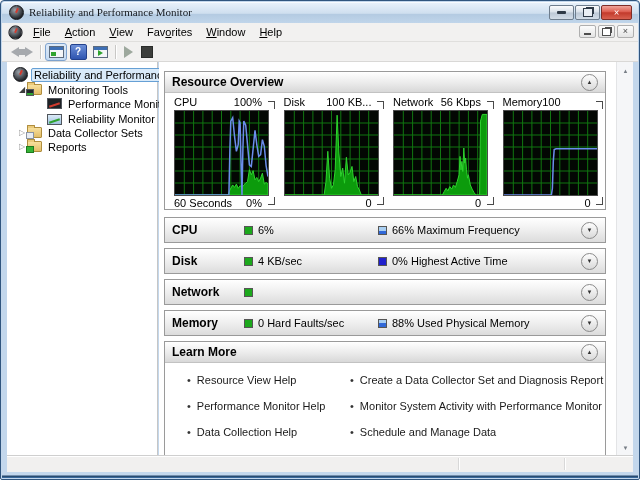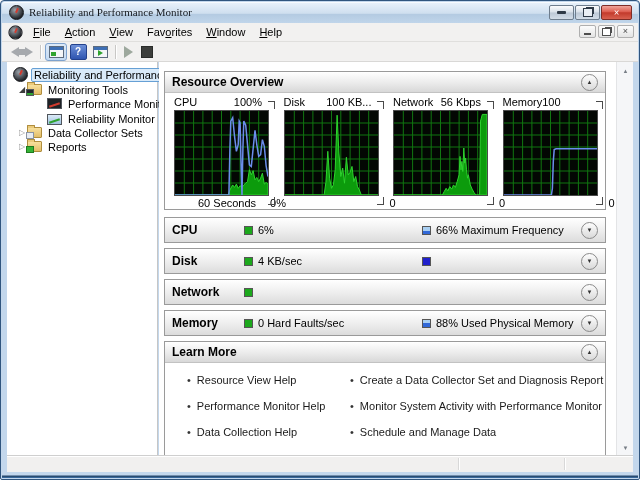--- a/index.html
+++ b/index.html
@@ -71,35 +71,35 @@
   
   .sec{position:absolute;left:5px;right:10px;border:1px solid #9A9A9A;background:#fff;box-sizing:border-box;}
   .sec-header{height:20px;background:linear-gradient(#FFFFFF,#EBEBEB 55%,#D8D8D8);border-bottom:1px solid #C2C2C2;display:flex;align-items:center;padding:0 7px;}
   .sec-title{font-weight:bold;font-size:12px;}
   .chev{margin-left:auto;width:15px;height:15px;border:1px solid #8A8A8A;border-radius:50%;background:linear-gradient(#FDFDFD,#D9D9D9);display:flex;align-items:center;justify-content:center;font-size:6px;color:#333;}
   #sec-overview{top:9px;height:139px;}
   .graphs{position:absolute;left:2px;right:0;top:24px;bottom:0;display:flex;}
   .graph{width:111px;position:relative;}
   .g-top{position:absolute;top:0;left:7px;width:88px;display:flex;justify-content:space-between;font-size:11px;}
   .g-box{position:absolute;top:14px;left:7px;width:93px;height:84px;border:1px solid #4A4A4A;background:#030703;box-sizing:content-box;}
-  .g-bot{position:absolute;top:101px;left:7px;width:88px;display:flex;justify-content:space-between;font-size:11px;margin-left:24px;}
+  .g-bot{position:absolute;top:101px;left:7px;width:88px;display:flex;justify-content:space-between;font-size:11px;}
   .brk-top{position:absolute;top:5px;right:2px;width:6px;height:7px;border-top:1px solid #4A4A4A;border-right:1px solid #4A4A4A;}
   .brk-bot{position:absolute;top:101px;right:2px;width:6px;height:7px;border-bottom:1px solid #4A4A4A;border-right:1px solid #4A4A4A;}
   .metric{height:26px;display:flex;align-items:center;padding:0 7px;background:linear-gradient(#FFFFFF,#EDEDED 55%,#DCDCDC);}
   #sec-cpu{top:155px;}
   #sec-disk{top:186px;}
   #sec-net{top:217px;}
   #sec-mem{top:248px;}
   .m-label{font-weight:bold;font-size:12px;width:72px;flex:none;}
   .swatch{width:9px;height:9px;border:1px solid #555;flex:none;margin-right:5px;box-sizing:border-box;}
   .sw-green{background:#1CA81C;}
   .sw-blue{background:#2020CC;}
   .sw-blue.half{background:linear-gradient(#A9CFF2 50%,#3168D8 50%);}
   .m-green-val{width:120px;flex:none;}
-  .m-blue-wrap{display:flex;align-items:center;margin-left:44px;}
+  .m-blue-wrap{display:flex;align-items:center;}
   
   #sec-learn{top:279px;height:120px;}
   .lm-body{position:absolute;top:20px;left:0;right:0;bottom:0;display:flex;}
   .lm-col{padding-top:12px;}
   .lm-col.left{width:185px;padding-left:22px;box-sizing:border-box;}
   .lm-link{display:flex;align-items:flex-start;margin-bottom:14px;color:#1A1A1A;white-space:nowrap;}
   .bullet{margin-right:6px;color:#333;}
   
   .statusbar{position:absolute;left:6px;right:6px;bottom:7px;height:16px;background:#F1F0EF;border-top:1px solid #CFCFCF;box-shadow:inset 0 1px 0 #FFF;}
   .sdiv{position:absolute;top:2px;bottom:2px;width:1px;background:#D8D8D8;box-shadow:1px 0 0 #FFF;}
@@ -352,20 +352,21 @@
         </div>
       <div class="chev">▼</div>
     </div>
 
     <div class="sec metric" id="sec-disk">
       <span class="m-label">Disk</span>
       <div class="swatch sw-green"></div>
       <span class="m-green-val">4 KB/sec</span>
       <div class="m-blue-wrap">
           <div class="swatch sw-blue"></div>
+      <span>0% Highest Active Time</span>
         </div>
       <div class="chev">▼</div>
     </div>
 
     <div class="sec metric" id="sec-net">
       <span class="m-label">Network</span>
       <div class="swatch sw-green"></div>
       <div class="chev">▼</div>
     </div>
 

